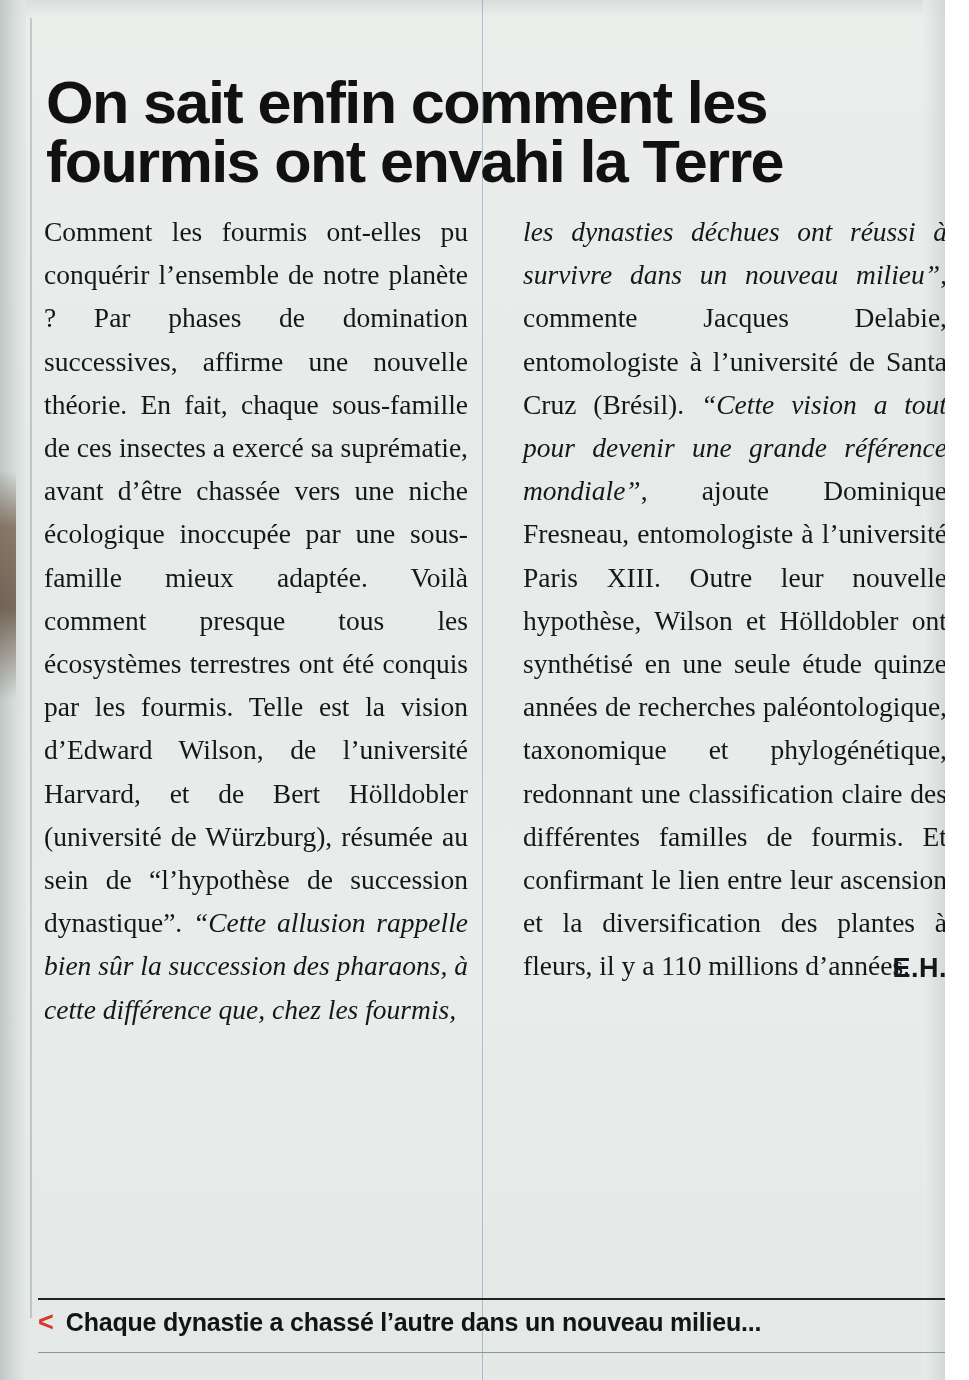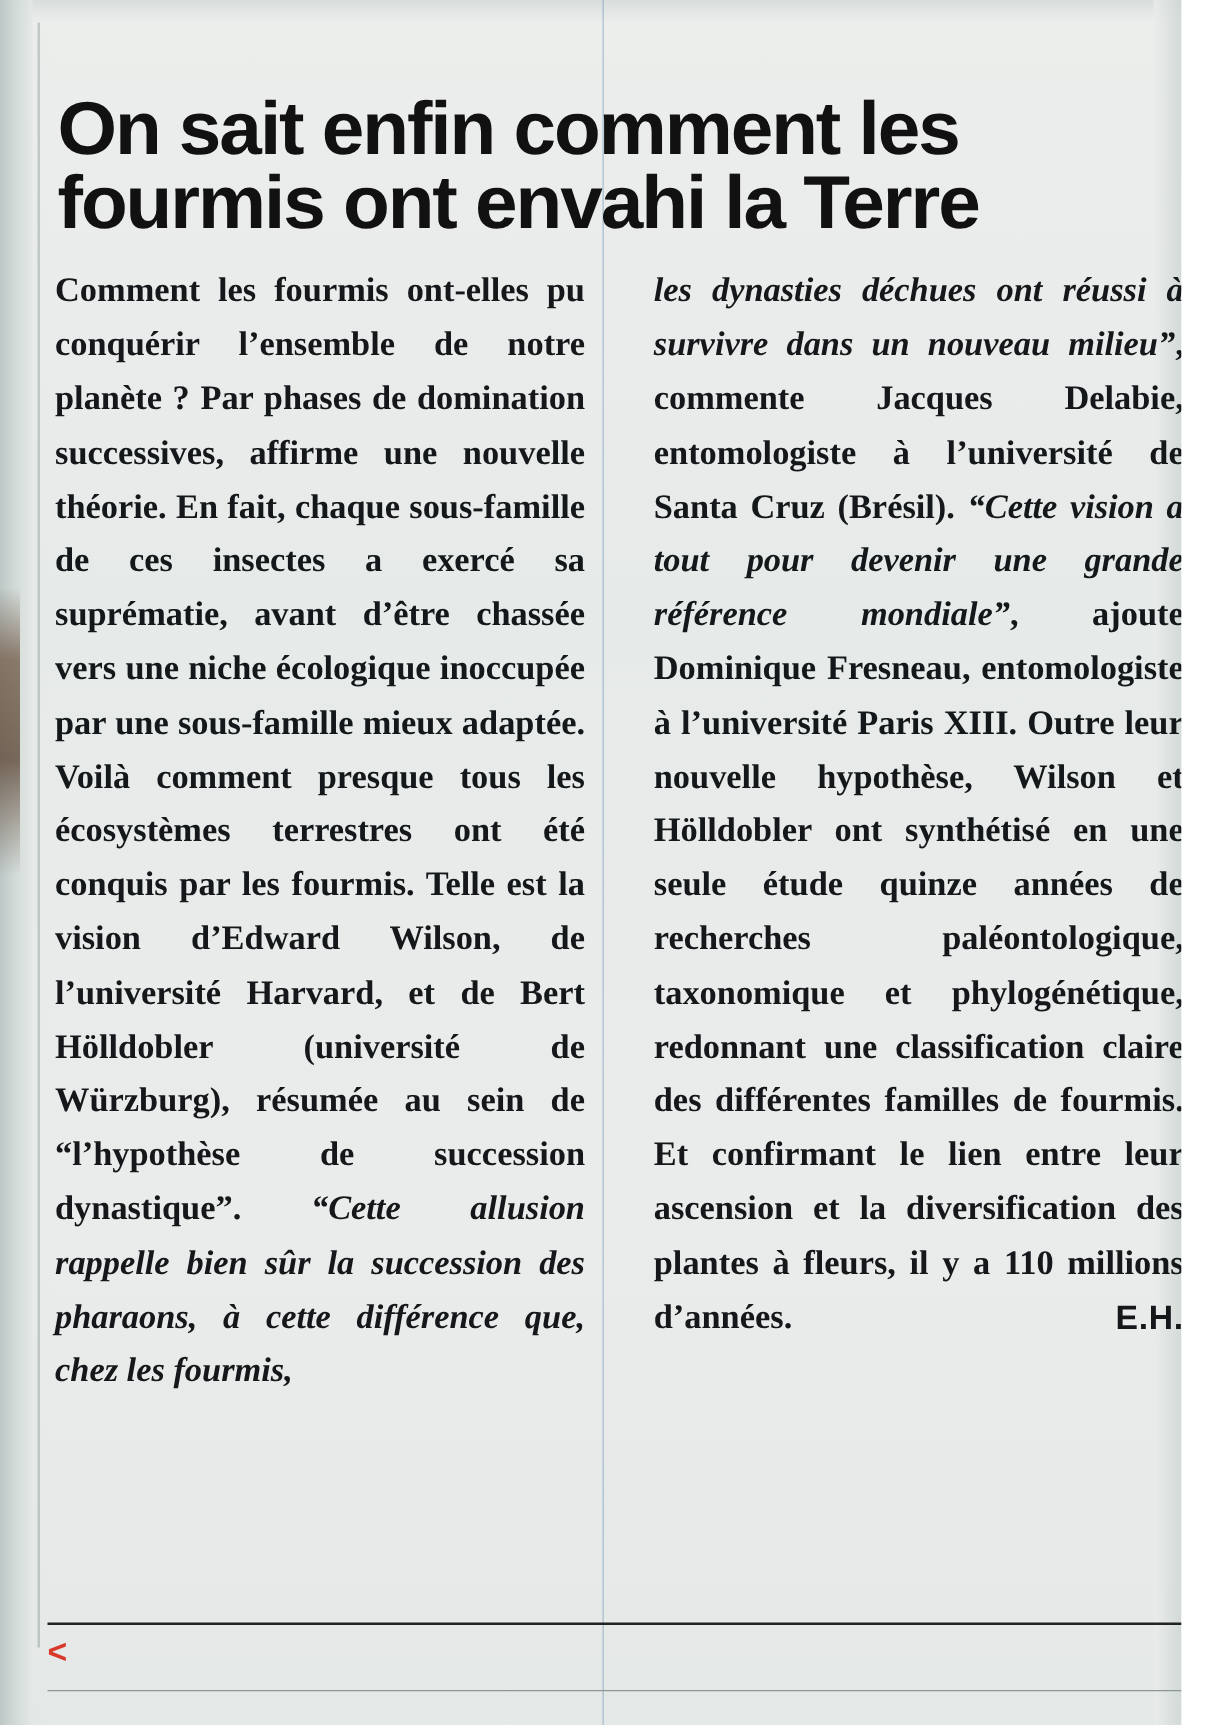--- a/index.html
+++ b/index.html
@@ -107,21 +107,20 @@
     color: #14181a;
     text-align: justify;
     text-justify: inter-word;
     hyphens: manual;
   }
   .col.left  { left: 0px; }
   .col.right { left: 479px; }
 
   .col p {
     margin: 0;
-    font-weight: bold;
   }
   .italic {
     font-style: italic;
   }
   .signature {
     display: block;
     text-align: right;
     font-family: "Liberation Sans", sans-serif;
     font-weight: bold;
     font-style: normal;
@@ -197,16 +196,17 @@
     <div class="col right">
       <p><span class="italic">les dynasties déchues ont réussi à survivre dans un nouveau milieu”</span><span>, commente Jacques Delabie, entomologiste à l’université de Santa Cruz (Brésil). </span><span class="italic">“Cette vision a tout pour devenir une grande référence mondiale”</span><span>, ajoute Dominique Fresneau, entomologiste à l’université Paris XIII. Outre leur nouvelle hypothèse, Wilson et Hölldobler ont synthétisé en une seule étude quinze années de recherches paléontologique, taxonomique et phylogénétique, redonnant une classification claire des différentes familles de fourmis. Et confirmant le lien entre leur ascension et la diversification des plantes à fleurs, il y a 110 millions d’années.</span></p>
       <span class="signature">E.H.</span>
     </div>
 
   </div>
 
   <div class="caption-rule"></div>
   <div class="caption">
     <span class="marker">&lt;</span>
+    <span class="ctext">Chaque dynastie a chassé l’autre dans un nouveau milieu...</span>
   </div>
   <div class="caption-rule-bottom"></div>
 
 </div>
 
 </body></html>

